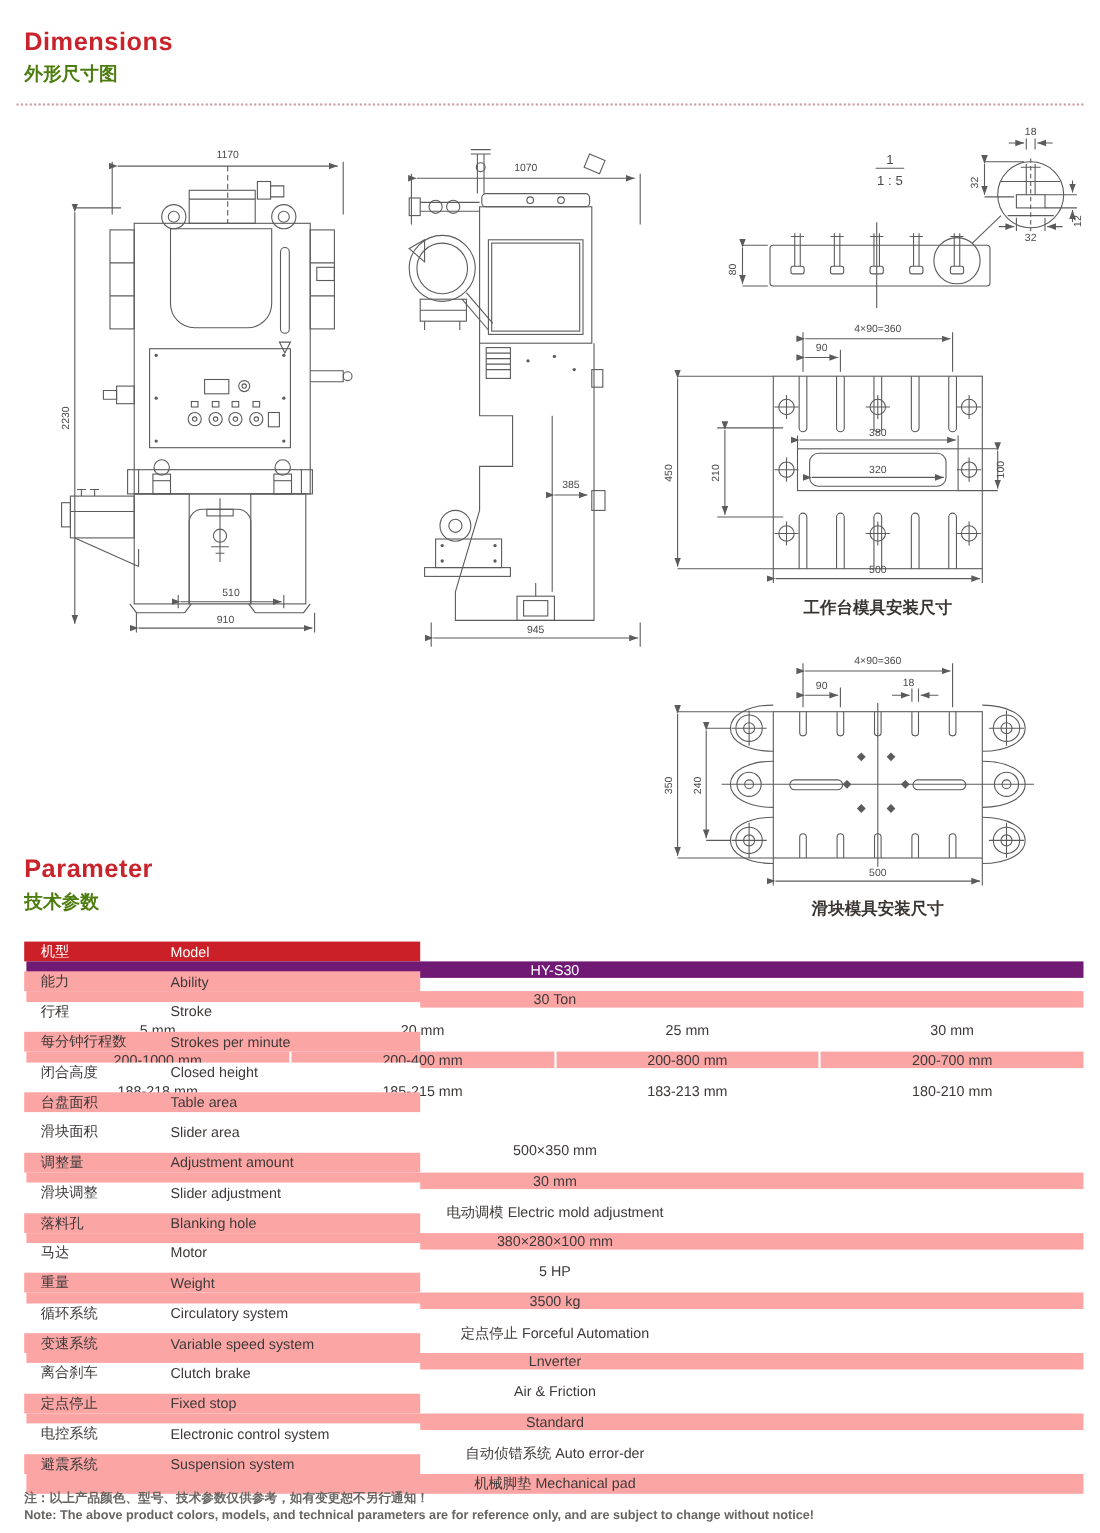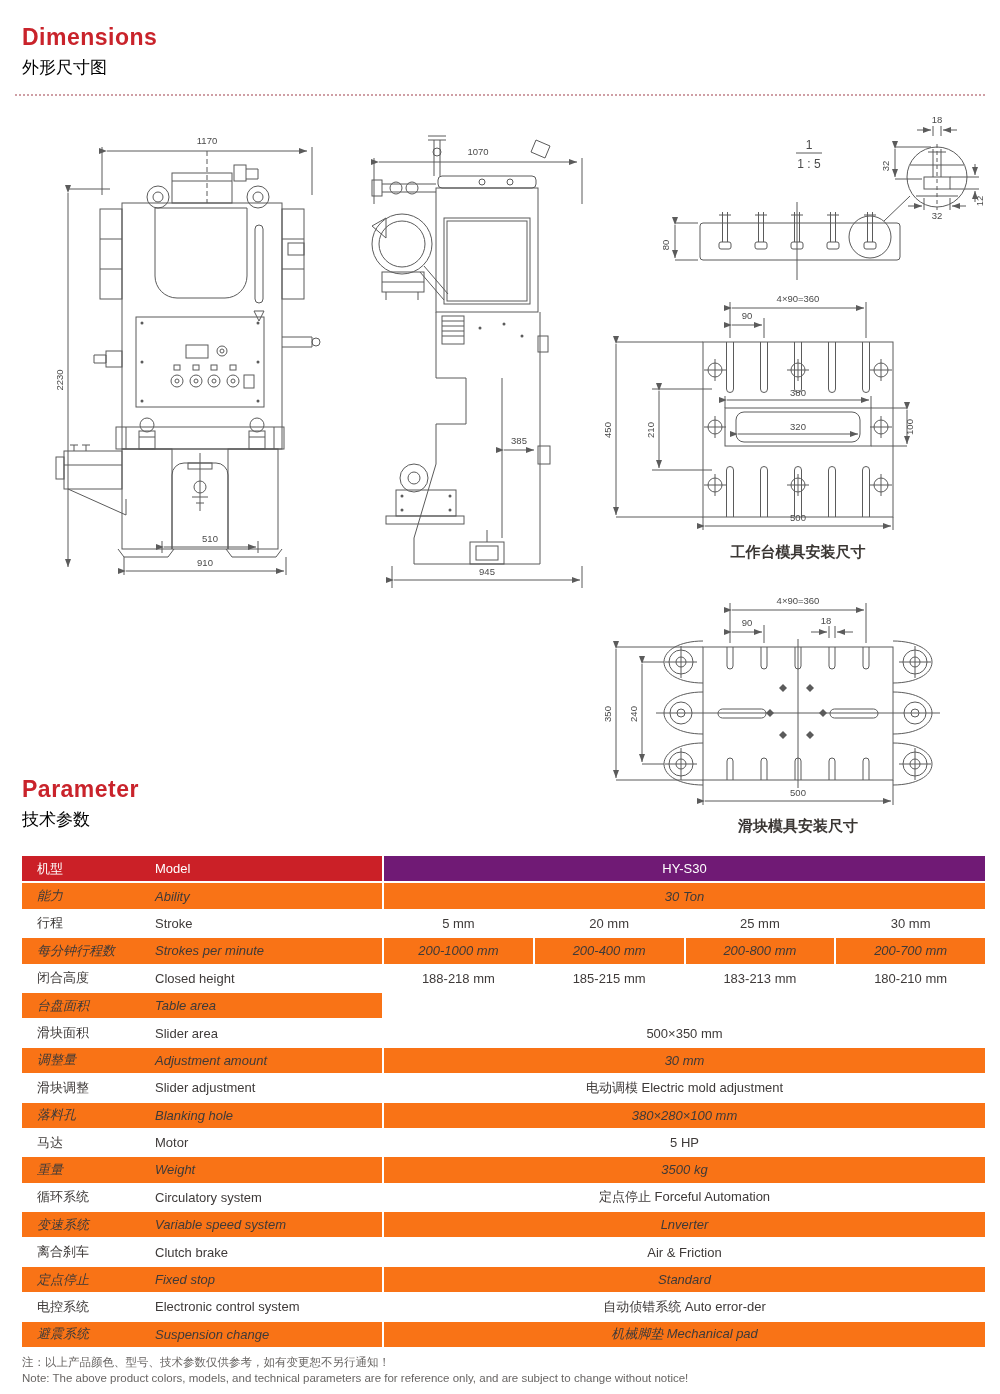--- a/index.html
+++ b/index.html
@@ -1,36 +1,36 @@
 <!DOCTYPE html>
 <html><head>
 <meta charset="utf-8">
 <style>
   html,body{margin:0;padding:0;background:#fff;}
   .sheet{position:relative;width:1000px;height:1394px;background:#fff;overflow:hidden;
          font-family:"Liberation Sans",sans-serif;}
   .h-en{position:absolute;left:22px;font-size:23px;font-weight:bold;color:#c9232b;letter-spacing:.5px;}
-  .h-zh{position:absolute;left:22px;font-size:17px;font-weight:normal;color:#000000;}
+  .h-zh{position:absolute;left:22px;font-size:17px;font-weight:bold;color:#4d7c0f;}
   .rule{position:absolute;left:15px;right:15px;top:94px;border-top:2px dotted #cf9fa5;}
   .drw{position:absolute;}
   svg text{font-family:"Liberation Sans",sans-serif;fill:#4a4a4a;font-size:9.5px;text-anchor:middle;}
   svg .cap{font-size:15px;font-weight:bold;fill:#3a3633;}
   svg .frac{font-size:12px;}
   
   #ptable{position:absolute;left:22px;top:856px;width:963px;}
-  .prow{display:flex;height:25.4px;margin-bottom:2px;font-size:13px;color:#3e3a39;}
+  .prow{display:flex;height:25.4px;margin-bottom:2px;font-size:13px;color:#3e3a39;flex-direction:column;}
   .plabel{width:360px;flex:none;display:flex;align-items:center;}
   .plabel .zh{width:118px;margin-left:15px;}
   .pvals{flex:1;display:flex;gap:2px;margin-left:2px;}
   .pcell{flex:1;display:flex;align-items:center;justify-content:center;text-align:center;}
-  .gray .plabel,.gray .pcell{background:#f97316;font-style:italic;}
+  .gray .plabel,.gray .pcell{background:#fca5a5;}
   .white .plabel,.white .pcell{background:#ffffff;}
   .phead .plabel{background:#cb2027;color:#fff;}
   .phead .pcell{background:#701a75;color:#fff;}
-  .note{position:absolute;left:22px;top:1354px;font-size:11.5px;line-height:16px;color:#686563;}
+  .note{position:absolute;left:22px;top:1354px;font-size:11.5px;line-height:16px;color:#686563;font-weight:bold;}
 </style>
 </head>
 <body>
 
 <div class="sheet">
 
   <div class="h-en" style="top:24px;">Dimensions</div>
   <div class="h-zh" style="top:56px;">外形尺寸图</div>
   <div class="rule"></div>
 
@@ -548,21 +548,21 @@
           <span class="zh">电控系统</span>
           <span class="en">Electronic control system</span>
         </div>
         <div class="pvals">
           <div class="pcell">自动侦错系统 Auto error-der</div>
         </div>
       </div>
       <div class="prow gray">
         <div class="plabel">
           <span class="zh">避震系统</span>
-          <span class="en">Suspension change</span>
+          <span class="en">Suspension system</span>
         </div>
         <div class="pvals">
           <div class="pcell">机械脚垫 Mechanical pad</div>
         </div>
       </div>
     </div>
 
   <div class="note">
     <div>注：以上产品颜色、型号、技术参数仅供参考，如有变更恕不另行通知！</div>
     <div>Note: The above product colors, models, and technical parameters are for reference only, and are subject to change without notice!</div>

